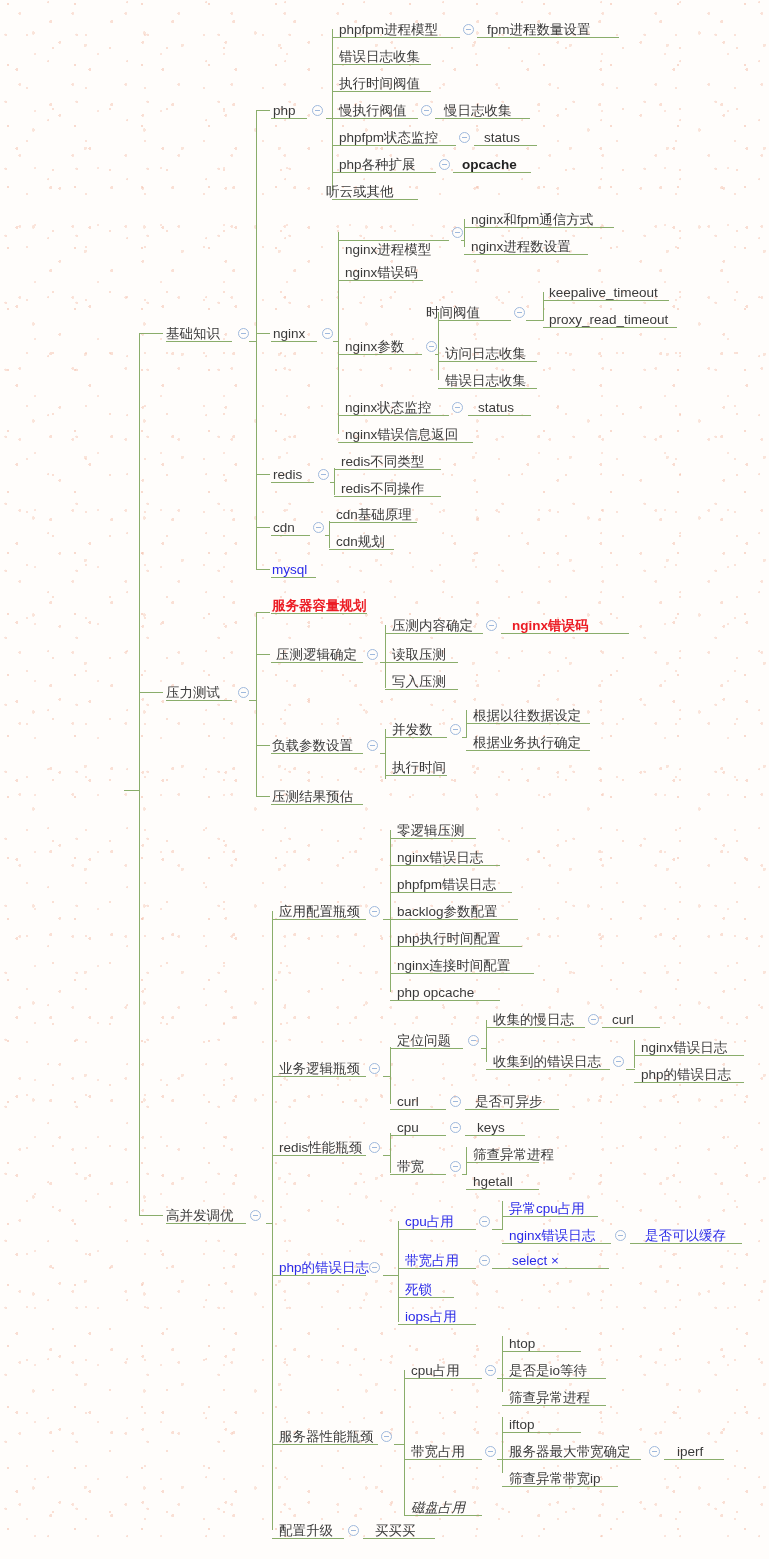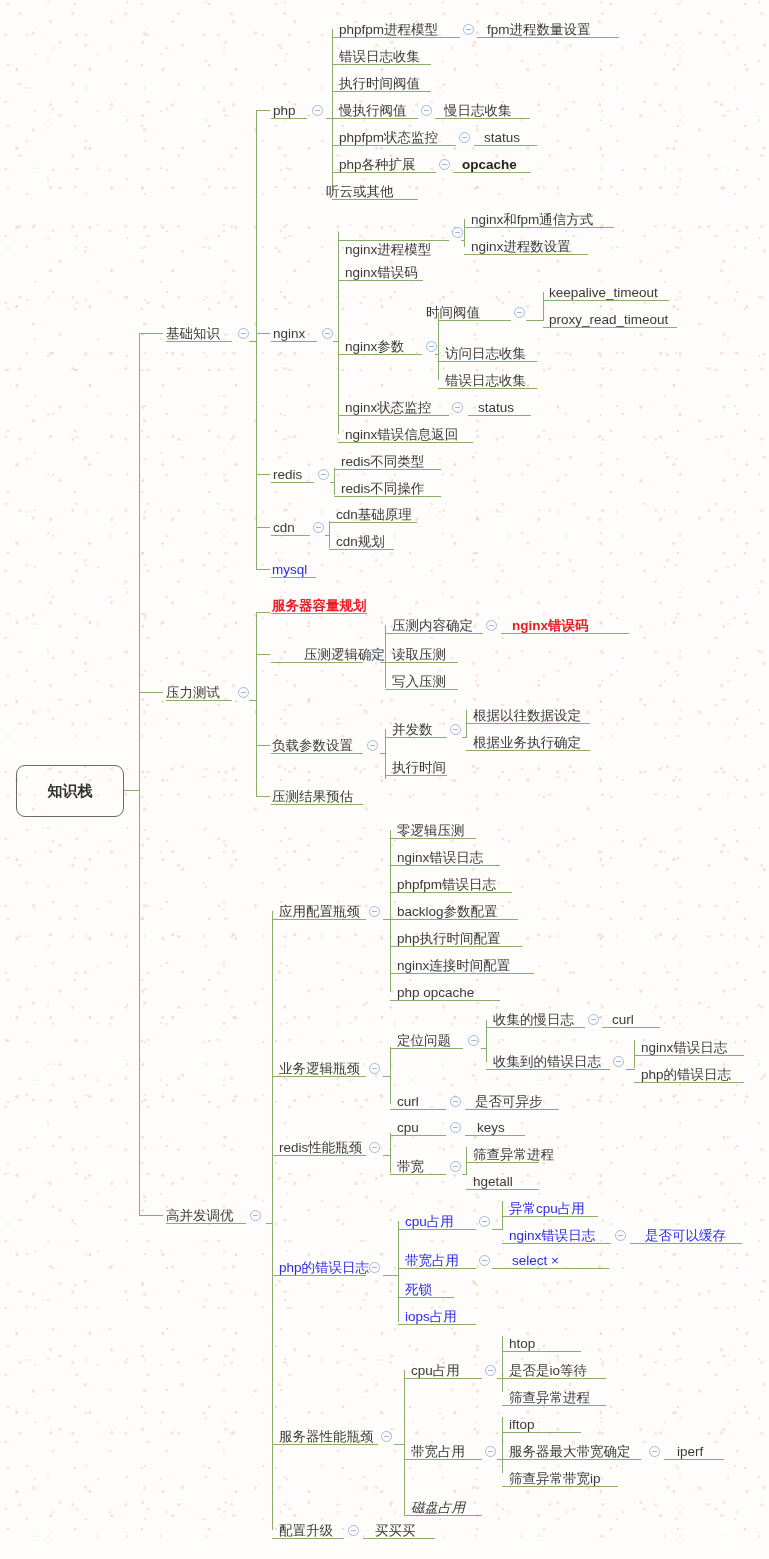--- a/index.html
+++ b/index.html
@@ -73,23 +73,20 @@
   .h{position:absolute;height:1.2px;background:#8aad6b;}
   .v{position:absolute;width:1.2px;background:#8aad6b;}
 </style>
 </head>
 <body>
 
 <div id="paper"></div>
 
 <div id="canvas">
 
-  <div id="root-node">
-    <span>知识栈</span>
-  </div>
 
   <div class="h" style="left:124px;top:790px;width:16px;"></div>
 
   <div class="v" style="left:139px;top:333px;height:882px;"></div>
   <div class="h" style="left:139px;top:333px;width:24px;"></div>
   <div class="h" style="left:139px;top:692px;width:24px;"></div>
   <div class="h" style="left:139px;top:1215px;width:24px;"></div>
 
   <div class="node" style="left:166px;top:326px;">
     <span class="txt">基础知识</span>
@@ -301,21 +298,21 @@
   <div class="h" style="left:256px;top:612px;width:14px;"></div>
   <div class="h" style="left:256px;top:654px;width:14px;"></div>
   <div class="h" style="left:256px;top:745px;width:14px;"></div>
   <div class="h" style="left:256px;top:796px;width:14px;"></div>
 
   <div class="node red" style="left:272px;top:598px;">
     <span class="txt">服务器容量规划</span>
   </div>
   <div class="h" style="left:271px;top:613px;width:96px;"></div>
 
-  <div class="node" style="left:276px;top:647px;margin-left:28px;">
+  <div class="node" style="left:276px;top:647px;">
     <span class="txt">压测逻辑确定</span>
   </div>
   <div class="h" style="left:271px;top:662px;width:92px;"></div>
   <div class="toggle" style="left:367px;top:649px;"></div>
 
   <div class="v" style="left:385px;top:625px;height:63px;"></div>
   <div class="h" style="left:380px;top:662px;width:6px;"></div>
 
   <div class="node" style="left:392px;top:618px;">
     <span class="txt">压测内容确定</span>

